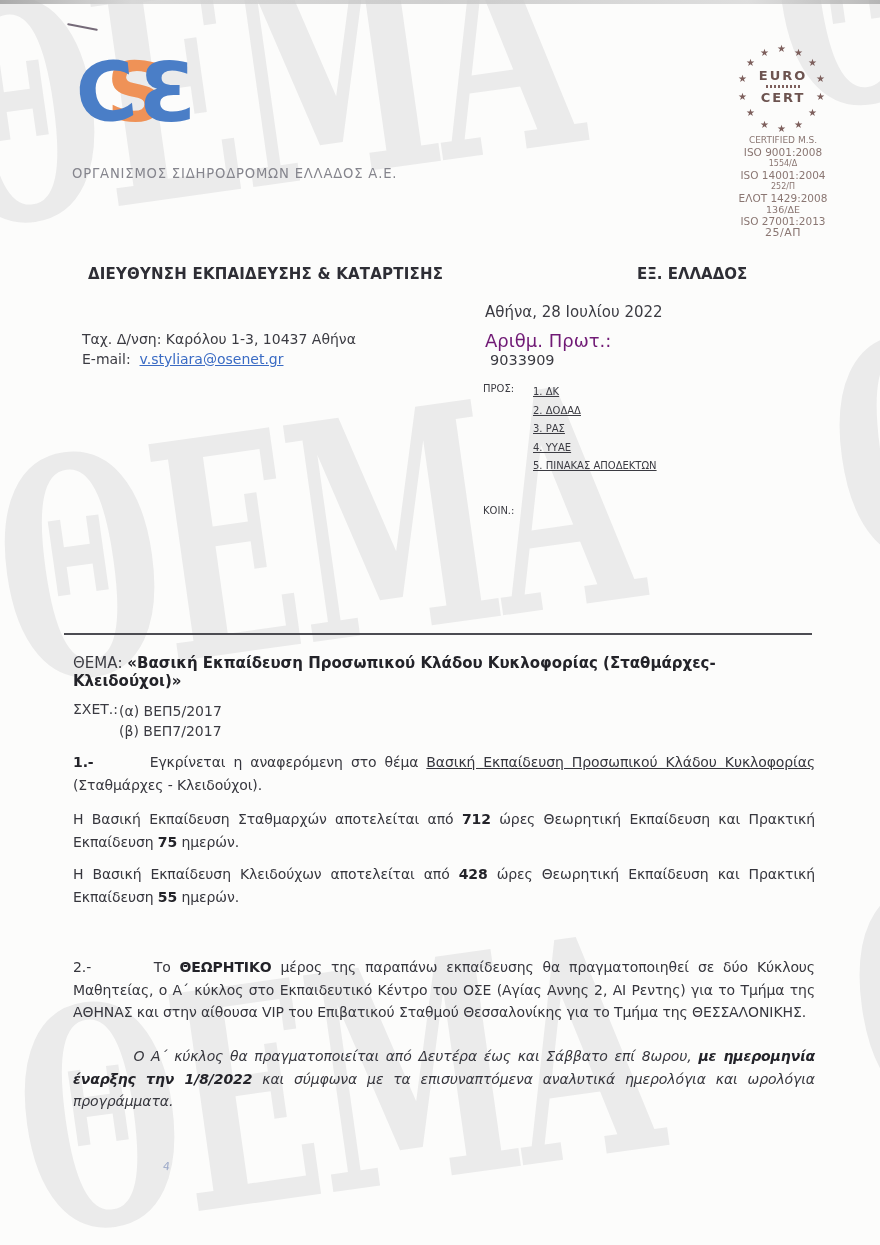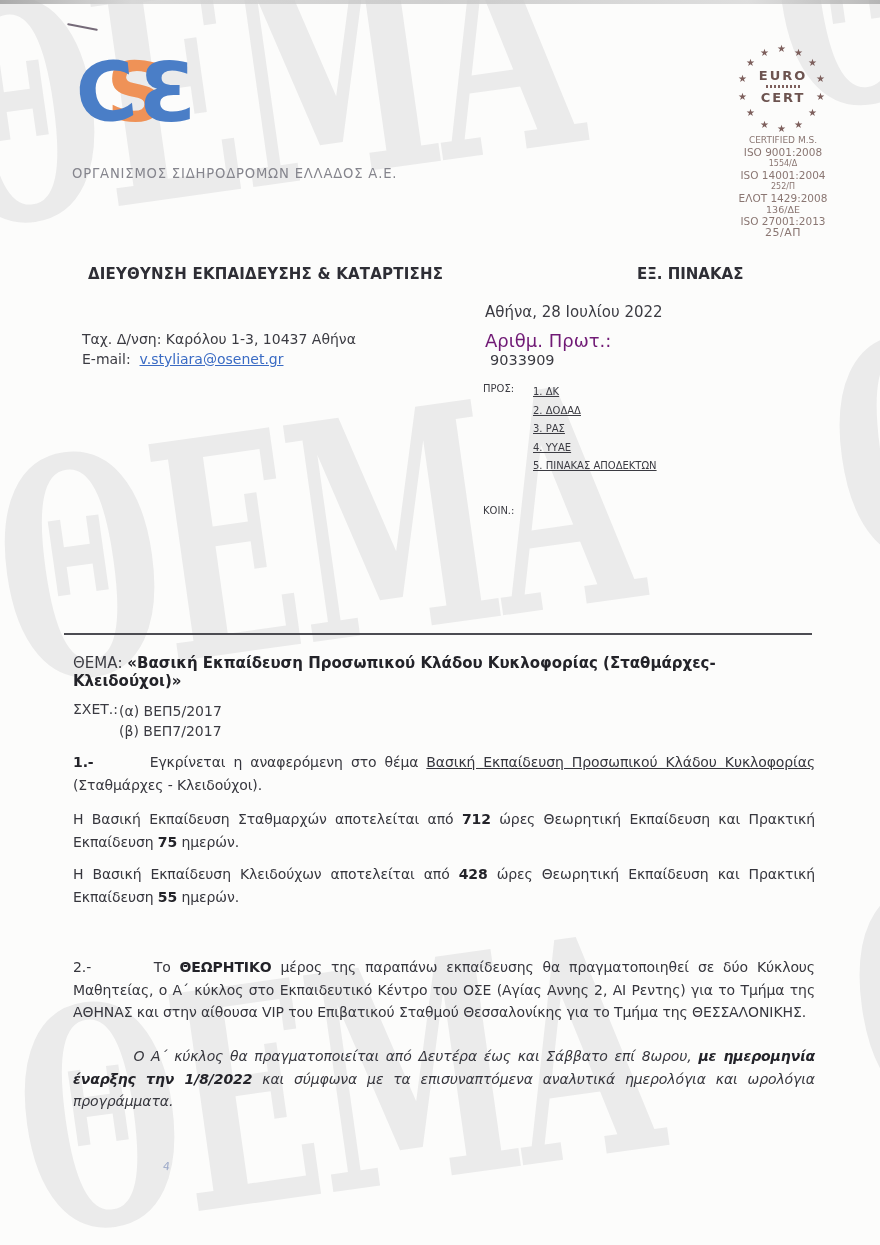--- a/index.html
+++ b/index.html
@@ -129,21 +129,21 @@
       <div class="sm">1554/Δ</div>
       <div>ISO 14001:2004</div>
       <div class="sm">252/Π</div>
       <div>ΕΛΟΤ 1429:2008</div>
       <div class="md">136/ΔΕ</div>
       <div>ISO 27001:2013</div>
       <div class="lg">25/ΑΠ</div>
     </div>
 
     <div class="dept">ΔΙΕΥΘΥΝΣΗ ΕΚΠΑΙΔΕΥΣΗΣ &amp; ΚΑΤΑΡΤΙΣΗΣ</div>
-    <div class="urgency">ΕΞ. ΠΙΝΑΚΑΣ</div>
+    <div class="urgency">ΕΞ. ΕΛΛΑΔΟΣ</div>
 
     <div class="contact">
       <div>Ταχ. Δ/νση: Καρόλου 1-3, 10437  Αθήνα</div>
       <div>
         <span>E-mail:</span>&nbsp;
         <a href="#">v.styliara@osenet.gr</a>
       </div>
     </div>
 
     <div class="meta">

